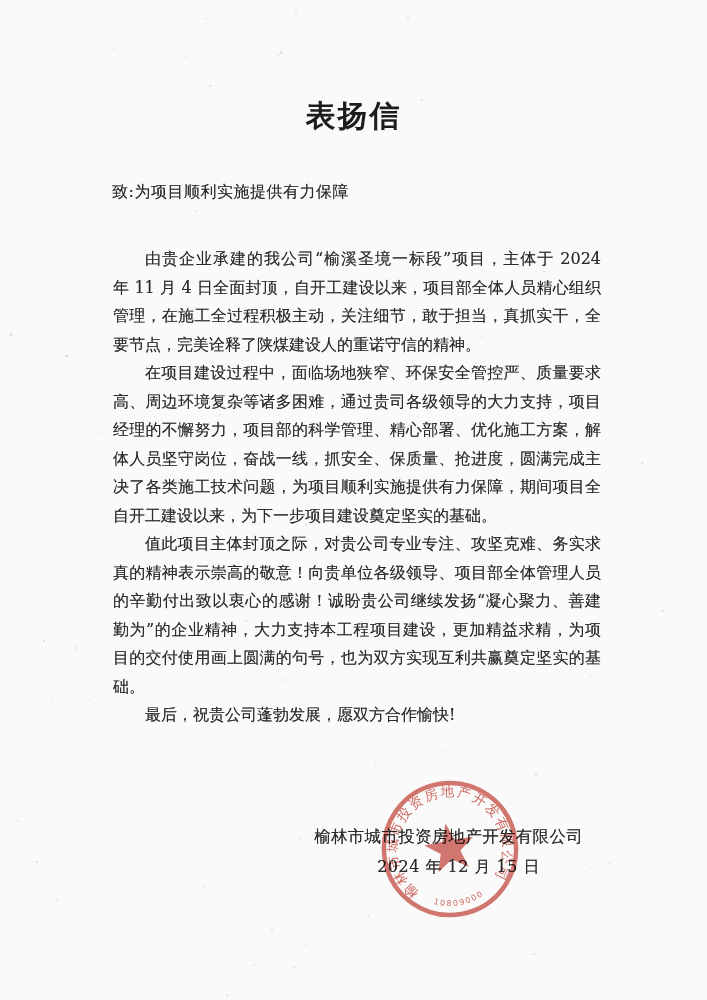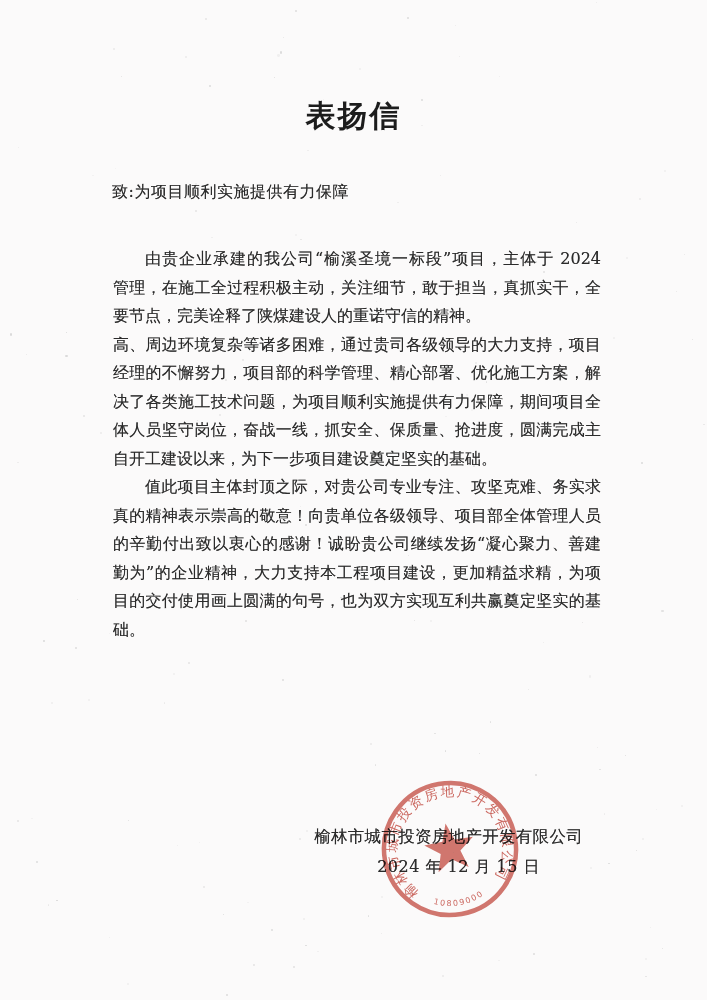--- a/index.html
+++ b/index.html
@@ -58,33 +58,36 @@
 <body>
 
 <div class="page">
 
   <div class="title">表扬信</div>
 
   <div class="salutation">致:为项目顺利实施提供有力保障</div>
 
   <div class="body-block">
       <div class="bline first">由贵企业承建的我公司“榆溪圣境一标段”项目，主体于 2024</div>
+      <div class="bline">年 11 月 4 日全面封顶，自开工建设以来，项目部全体人员精心组织</div>
       <div class="bline">管理，在施工全过程积极主动，关注细节，敢于担当，真抓实干，全</div>
       <div class="bline plast">要节点，完美诠释了陕煤建设人的重诺守信的精神。</div>
+      <div class="bline first">在项目建设过程中，面临场地狭窄、环保安全管控严、质量要求</div>
       <div class="bline">高、周边环境复杂等诸多困难，通过贵司各级领导的大力支持，项目</div>
       <div class="bline">经理的不懈努力，项目部的科学管理、精心部署、优化施工方案，解</div>
+      <div class="bline">体人员坚守岗位，奋战一线，抓安全、保质量、抢进度，圆满完成主</div>
       <div class="bline">决了各类施工技术问题，为项目顺利实施提供有力保障，期间项目全</div>
-      <div class="bline">体人员坚守岗位，奋战一线，抓安全、保质量、抢进度，圆满完成主</div>
       <div class="bline plast">自开工建设以来，为下一步项目建设奠定坚实的基础。</div>
       <div class="bline first">值此项目主体封顶之际，对贵公司专业专注、攻坚克难、务实求</div>
       <div class="bline">真的精神表示崇高的敬意！向贵单位各级领导、项目部全体管理人员</div>
       <div class="bline">的辛勤付出致以衷心的感谢！诚盼贵公司继续发扬“凝心聚力、善建</div>
       <div class="bline">勤为”的企业精神，大力支持本工程项目建设，更加精益求精，为项</div>
       <div class="bline">目的交付使用画上圆满的句号，也为双方实现互利共赢奠定坚实的基</div>
       <div class="bline plast">础。</div>
+      <div class="bline first plast">最后，祝贵公司蓬勃发展，愿双方合作愉快!</div>
     </div>
 
   <div class="sig-company">榆林市城市投资房地产开发有限公司</div>
   <div class="sig-date">2024 年 12 月 15 日</div>
 
   <svg class="seal" viewBox="0 0 160 160">
     <circle cx="80" cy="80" r="66" fill="none" stroke="#c4473d" stroke-width="4.5" opacity="0.9"></circle>
     <defs>
       <path id="sealArcTop" d="M 42.5 117.5 A 53 53 0 1 1 117.5 117.5" fill="none"></path>
       <path id="sealArcBottom" d="M 55.9 131.7 A 57 57 0 0 0 104.1 131.7" fill="none"></path>

